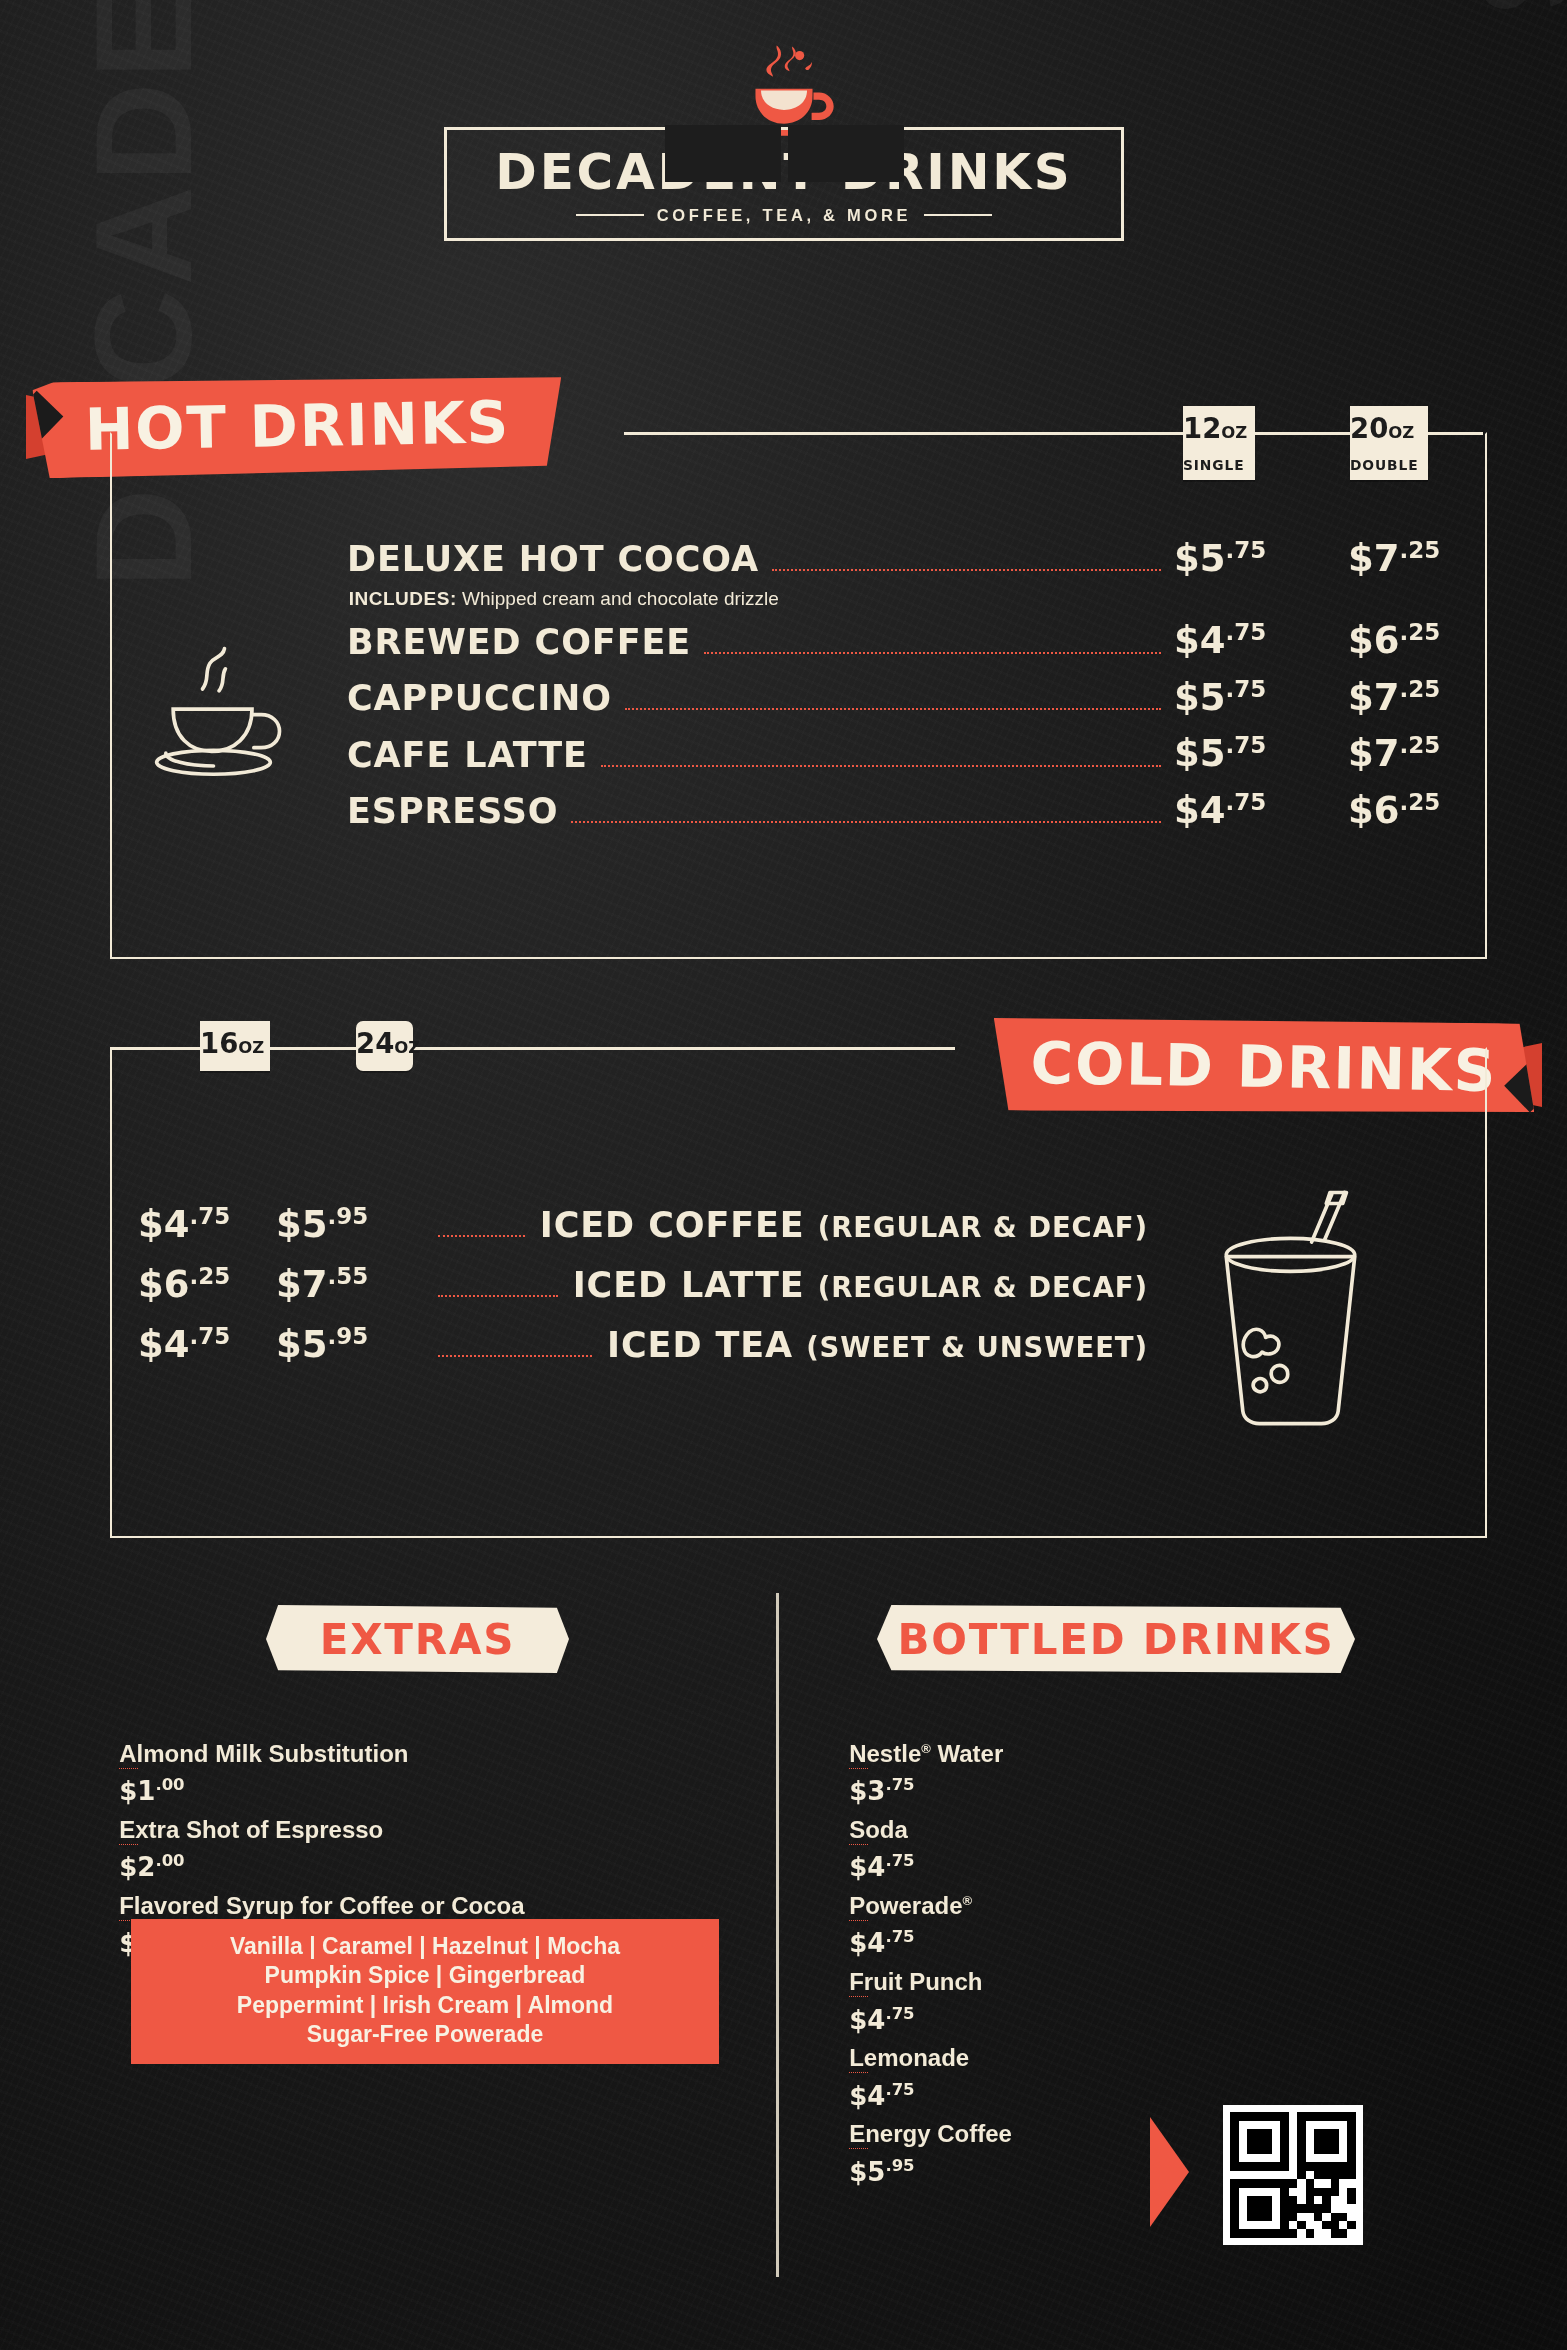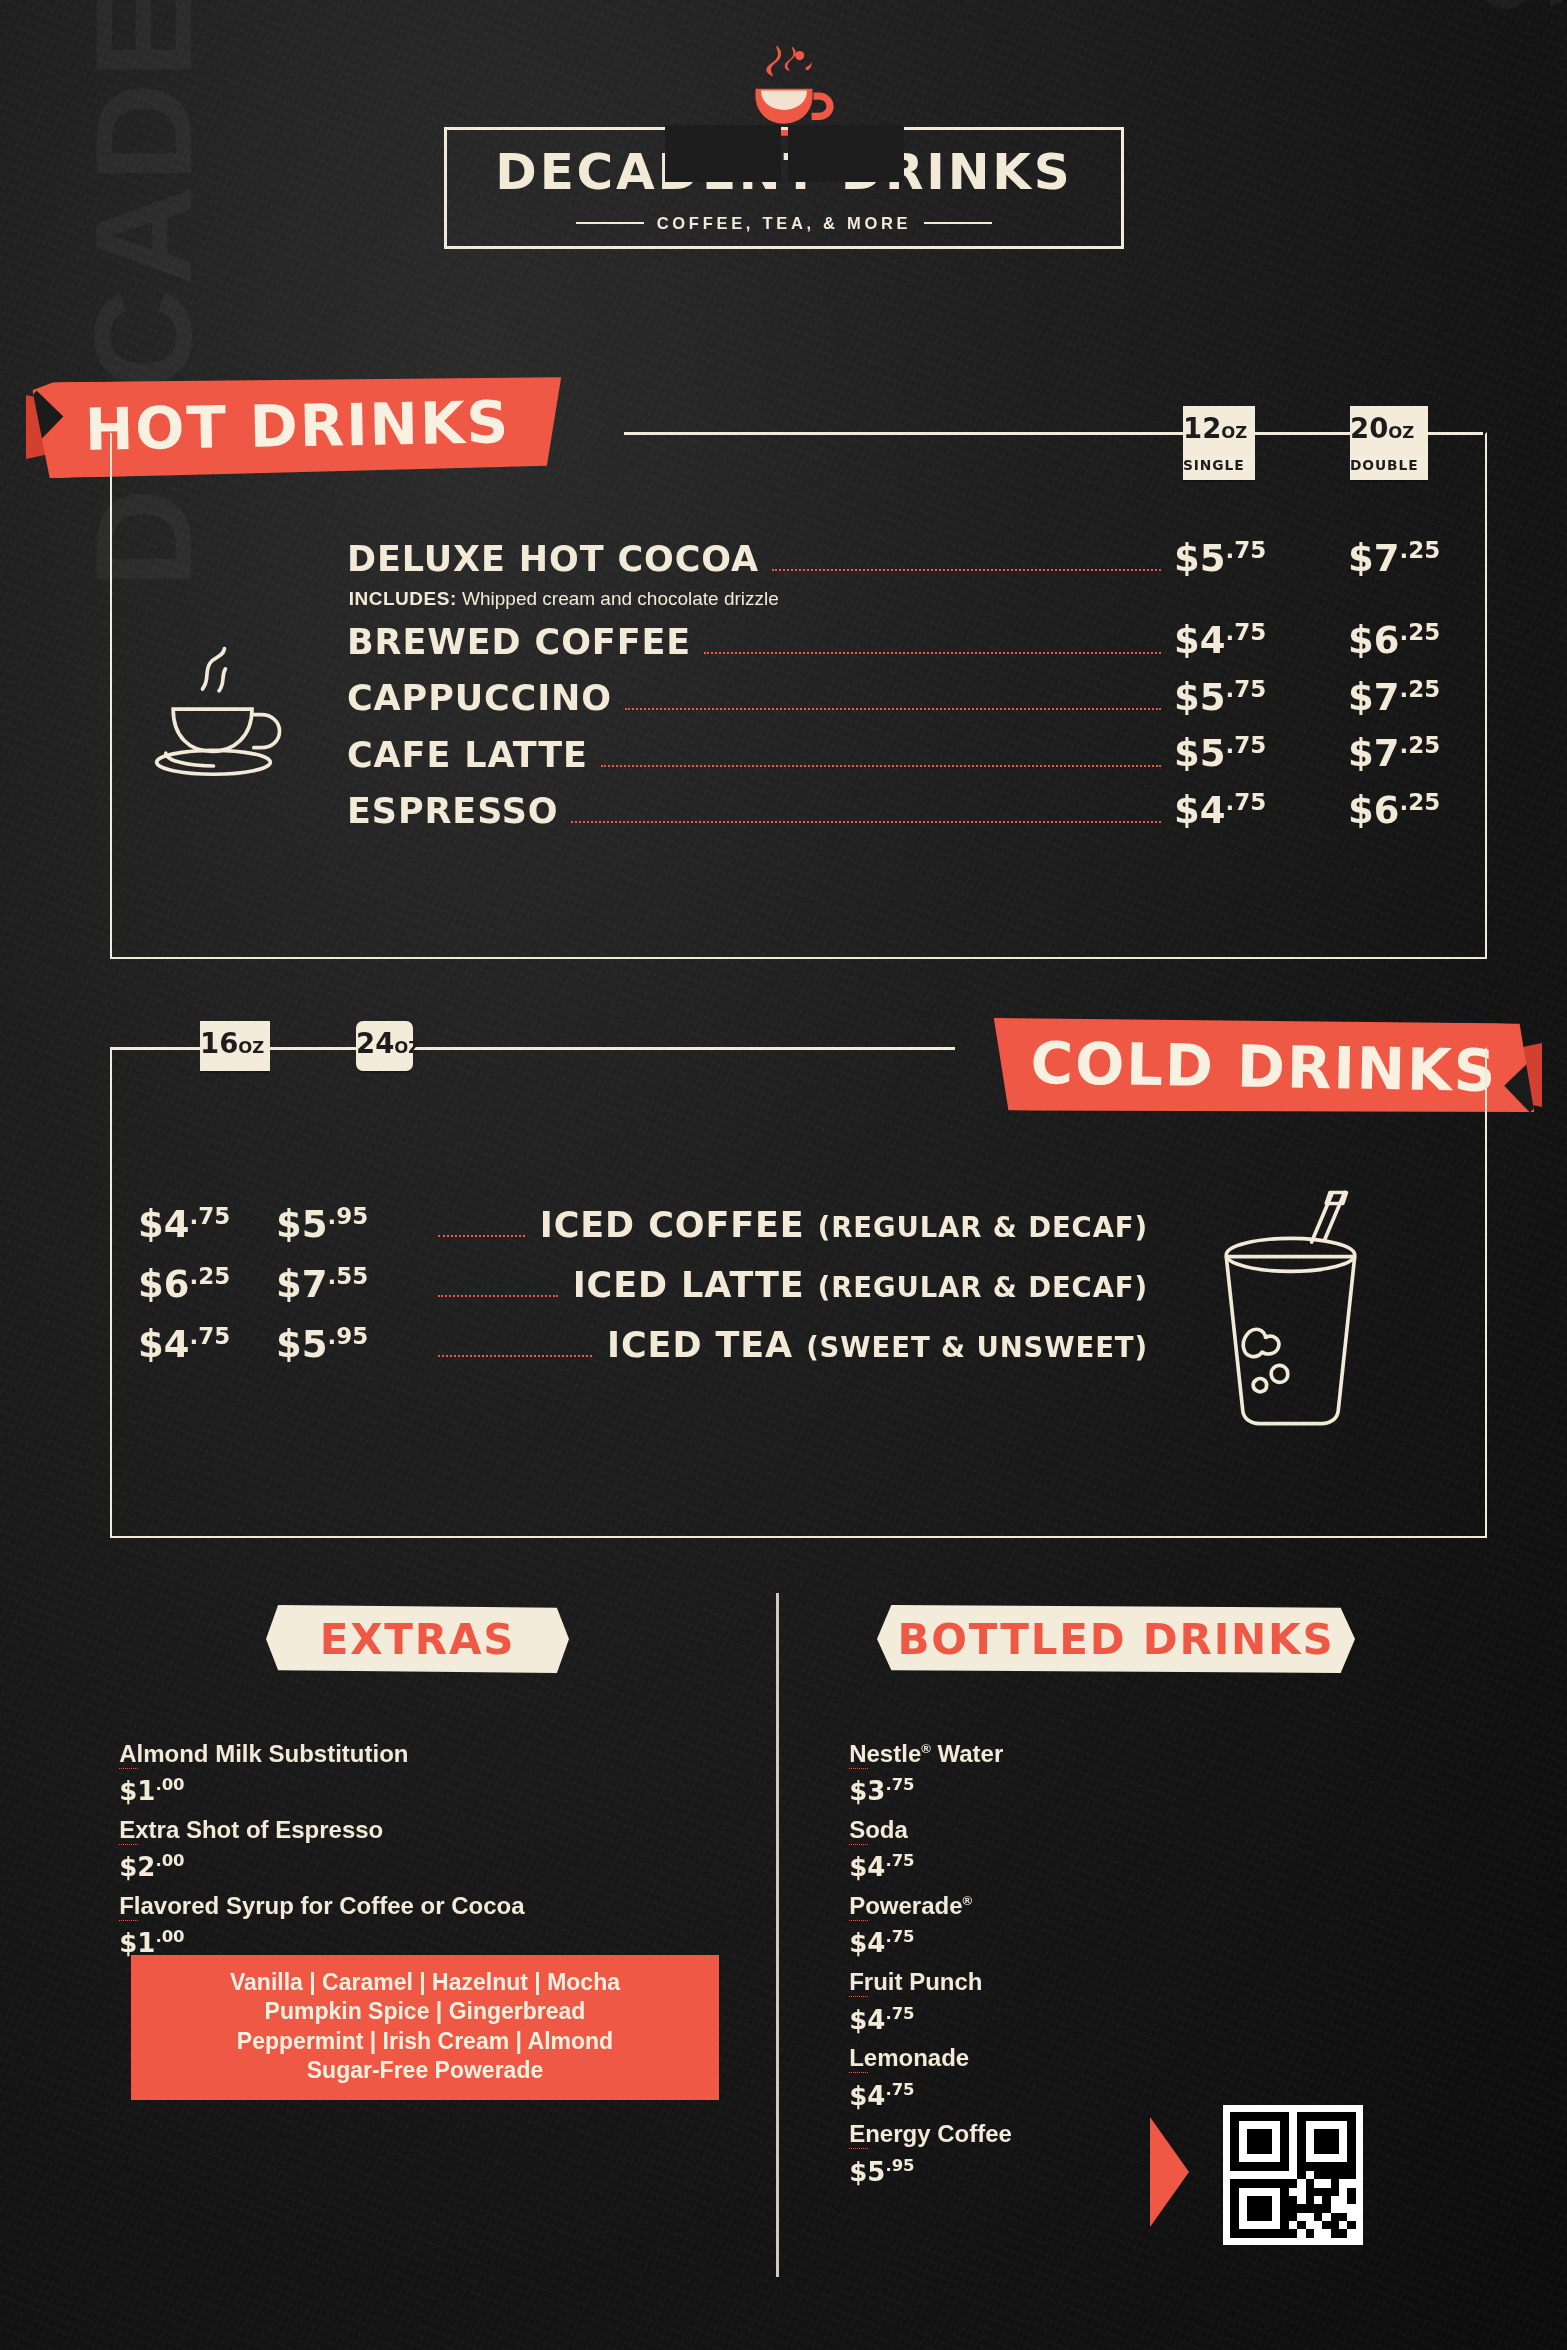--- a/index.html
+++ b/index.html
@@ -82,21 +82,21 @@
     font-size: 50px;
     font-weight: bold;
     letter-spacing: 2.8px;
     line-height: 1;
     font-family: "DejaVu Sans", sans-serif;
   }
   .logo-sub-row {
     display: flex;
     align-items: center;
     justify-content: center;
-    margin-top: 17px;
+    margin-top: 9px;
     gap: 13px;
   }
   .logo-sub-row .rule {
     height: 1.8px;
     width: 68px;
     background: #f2ead7;
   }
   .logo-sub {
     color: #f2ead7;
     font-size: 16.5px;
@@ -401,21 +401,20 @@
     width: 588px;
     background: #ef5844;
     color: #f8f1e2;
     text-align: center;
     font-weight: bold;
     font-size: 23px;
     line-height: 1.28;
     padding: 13px 9.2px 14.7px 9.2px;
     box-sizing: border-box;
     font-family: "Liberation Sans", sans-serif;
-    margin-top: 36px;
   }
 
   
   .scan-banner {
     position: absolute;
     left: 877px;
     top: 2117px;
     width: 275px;
     height: 110px;
     border: 2.8px solid #ef5844;

